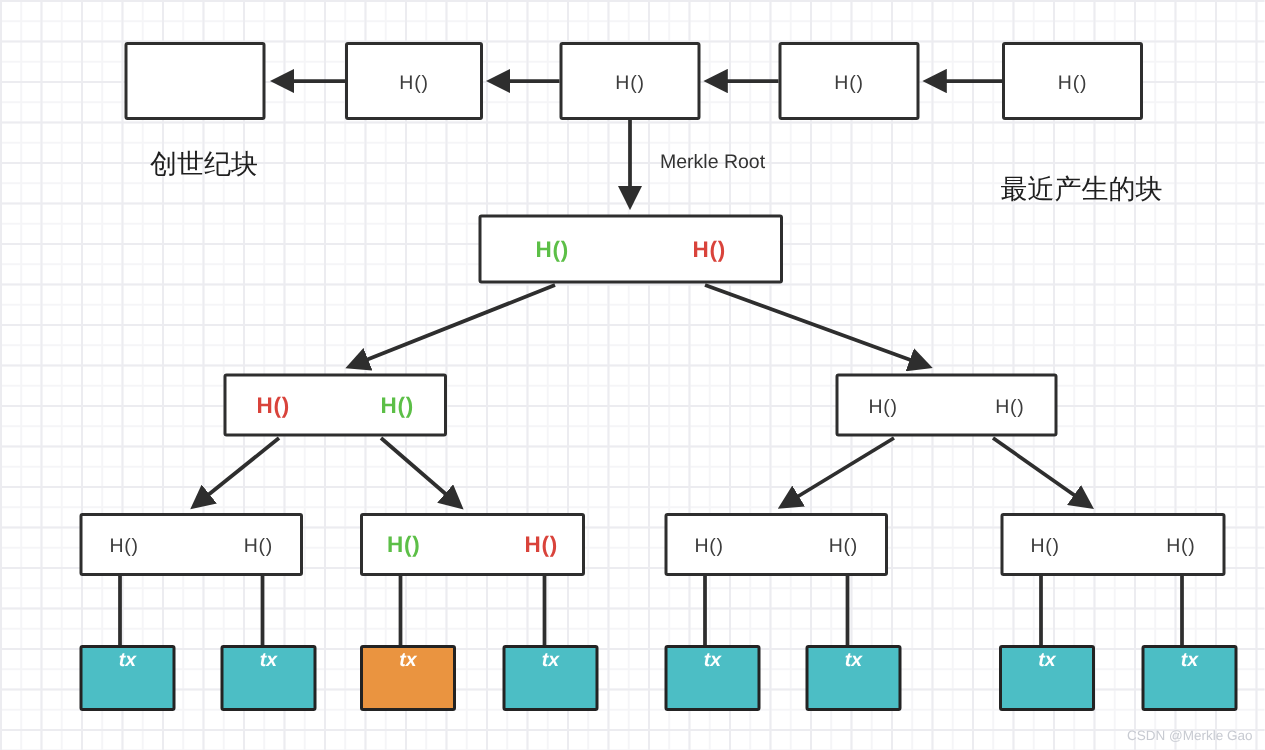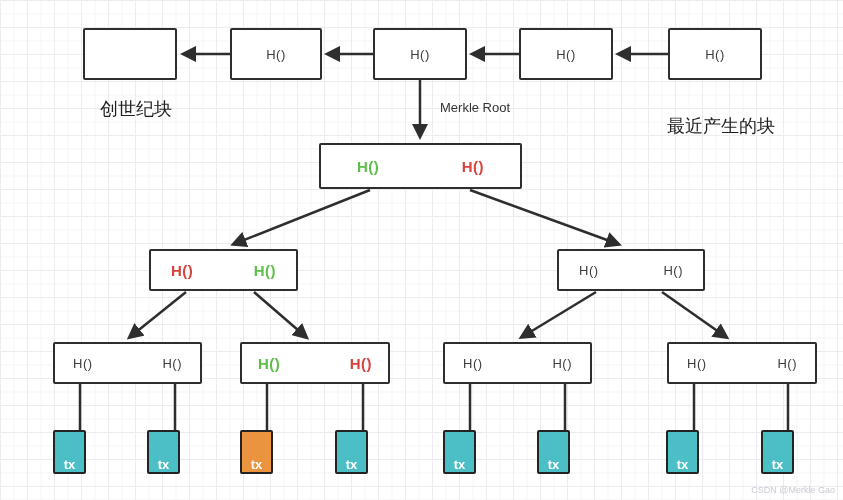--- a/index.html
+++ b/index.html
@@ -17,24 +17,24 @@
   svg.connectors{position:absolute;left:0;top:0;pointer-events:none;}
   .box{
     position:absolute;box-sizing:border-box;background:#ffffff;
     border:2.5px solid #2e2e2e;border-radius:2px;
     display:flex;align-items:center;justify-content:center;
   }
   .node{justify-content:space-between;}
   .hash{font-size:13px;color:#3d3d3d;letter-spacing:0.5px;}
   .hash.emph{font-weight:bold;font-size:15px;}
   .txbox{
-    position:absolute;box-sizing:border-box;width:33px;height:44px;
+    position:absolute;box-sizing:border-box;width:64px;height:44px;
     border:2.5px solid #232323;border-radius:2px;
-    display:flex;align-items:flex-end;justify-content:center;
-    color:#ffffff;font-weight:bold;font-size:13px;
+    display:flex;align-items:flex-start;justify-content:center;
+    color:#ffffff;font-weight:bold;font-size:13px;font-style:italic;
   }
   .lbl{position:absolute;color:#1f1f1f;white-space:nowrap;}
   .lbl.cjk{font-weight:normal;font-size:18px;}
   .lbl.en{font-size:13px;color:#333333;font-weight:normal;}
   .watermark{
     position:absolute;right:8px;bottom:5px;font-size:9px;color:#c8cbd2;
   }
 </style>
 </head>
 <body>

